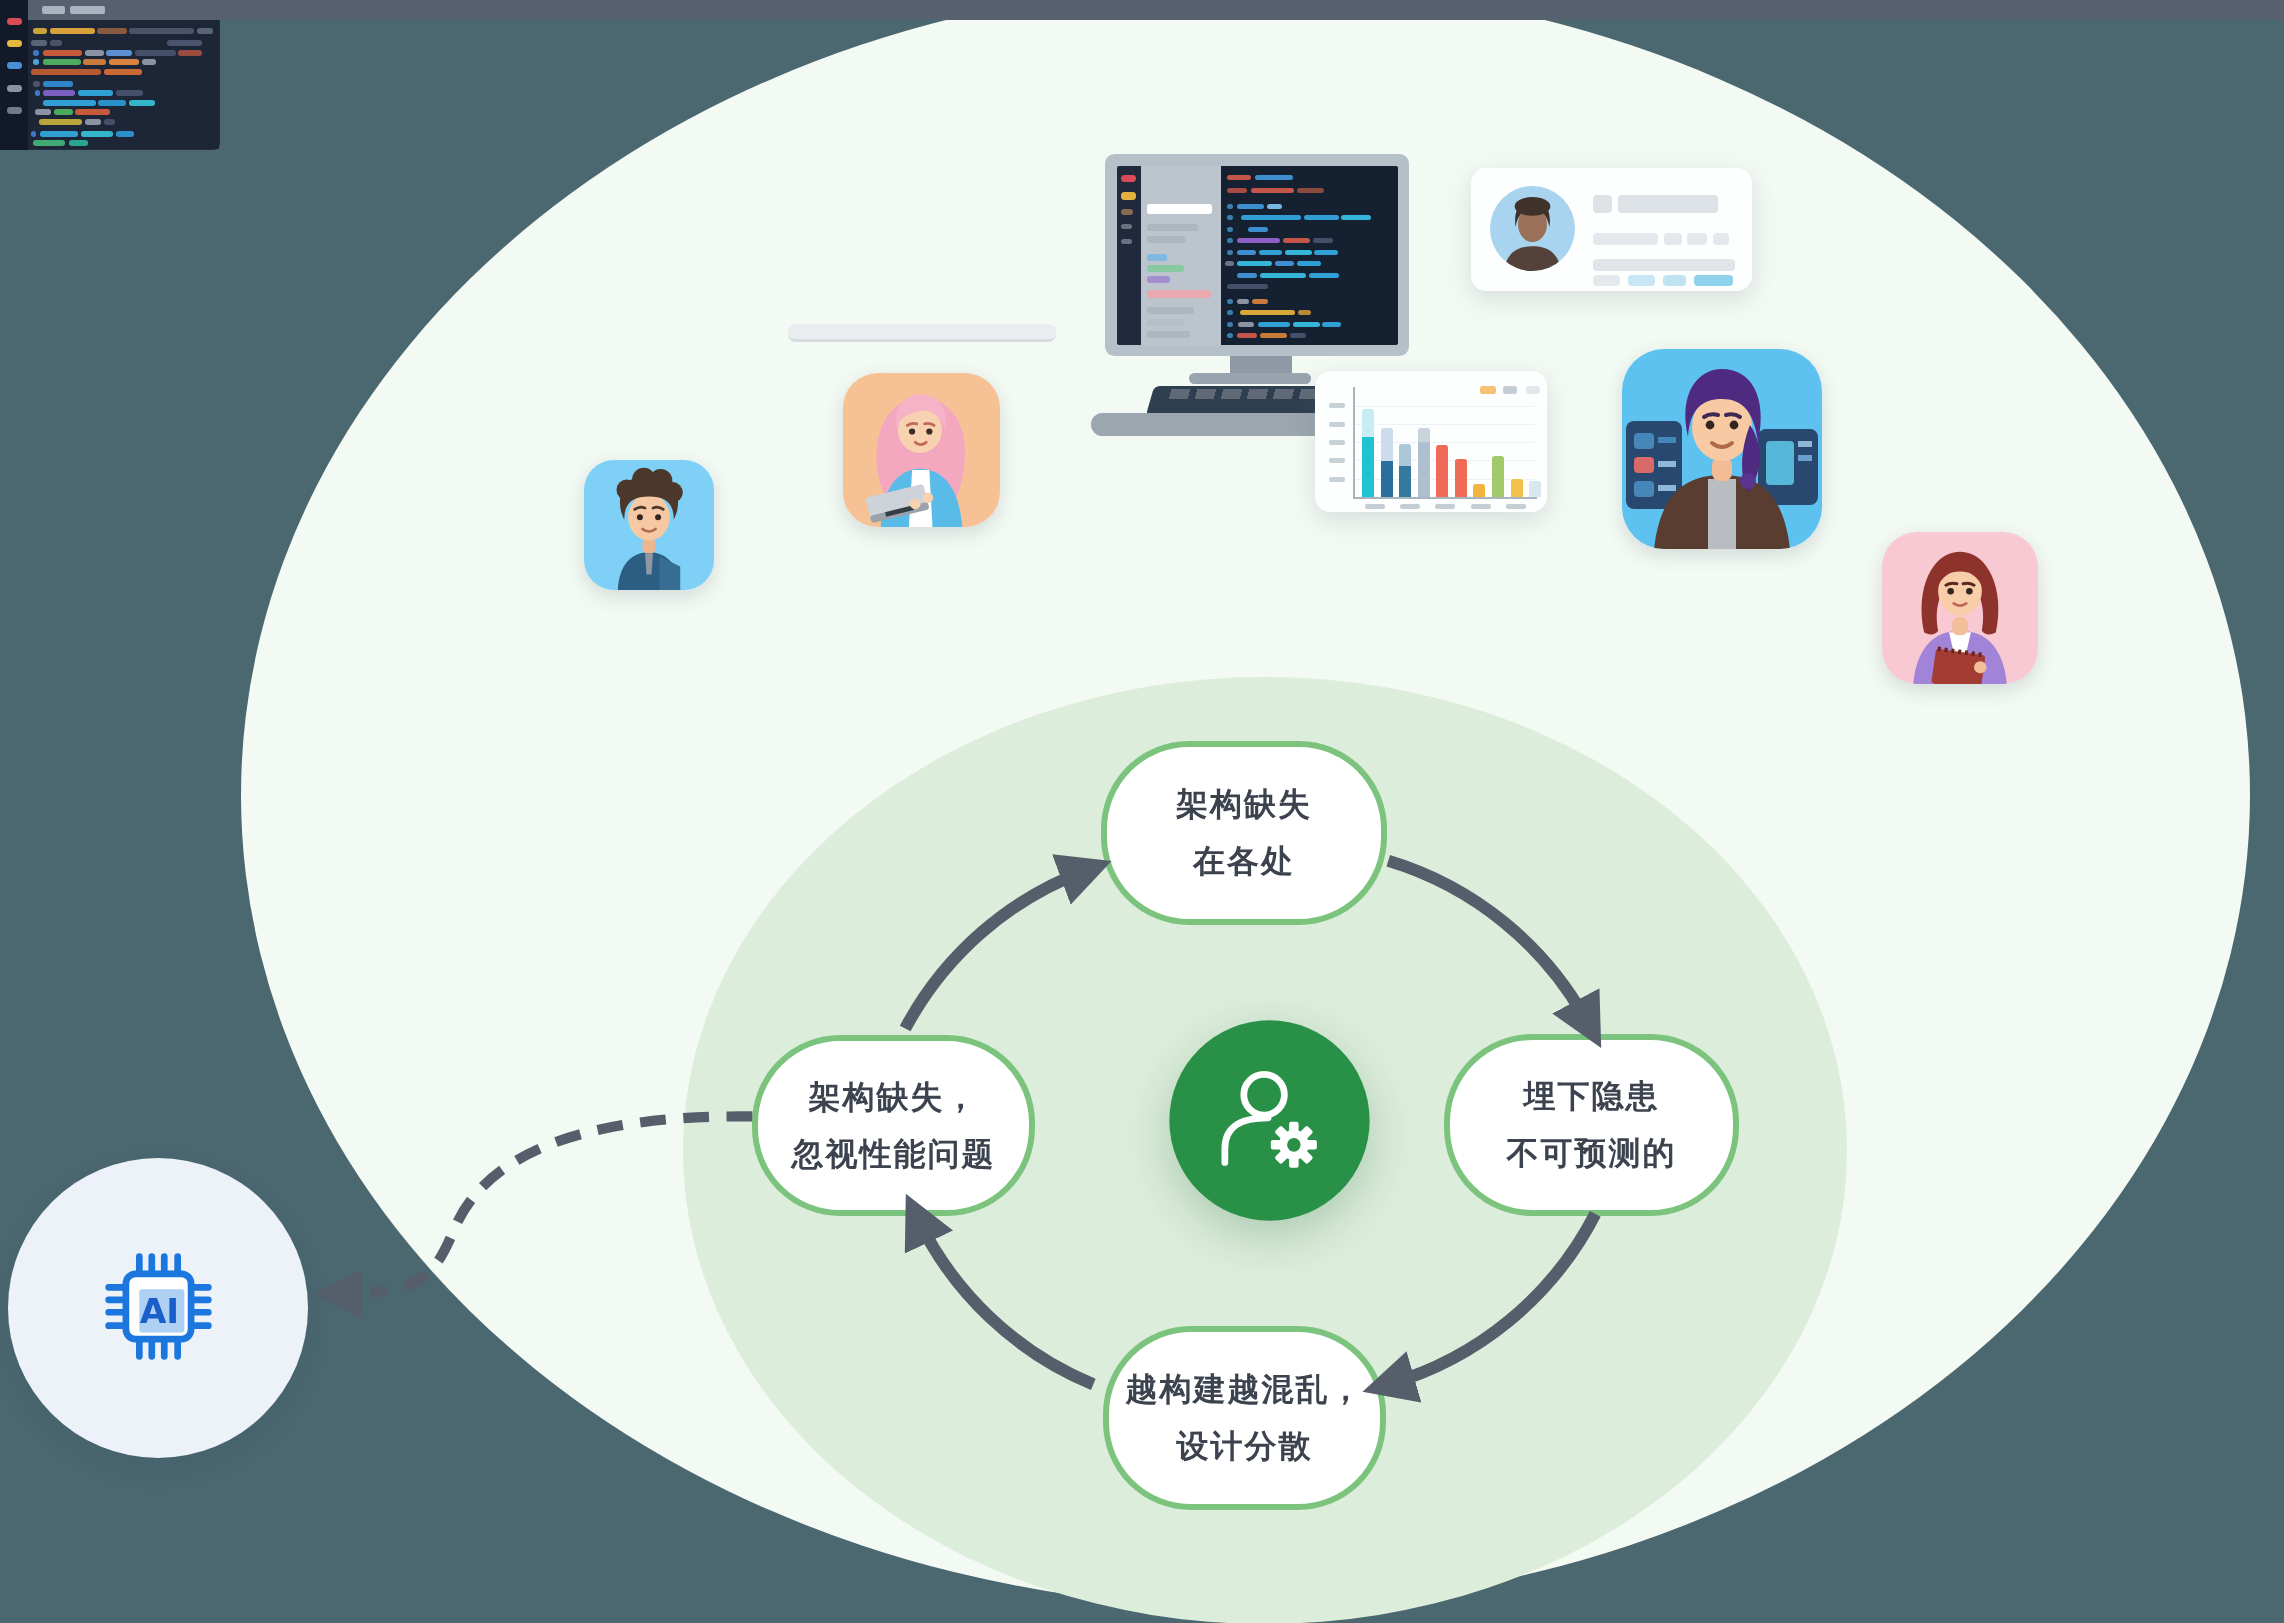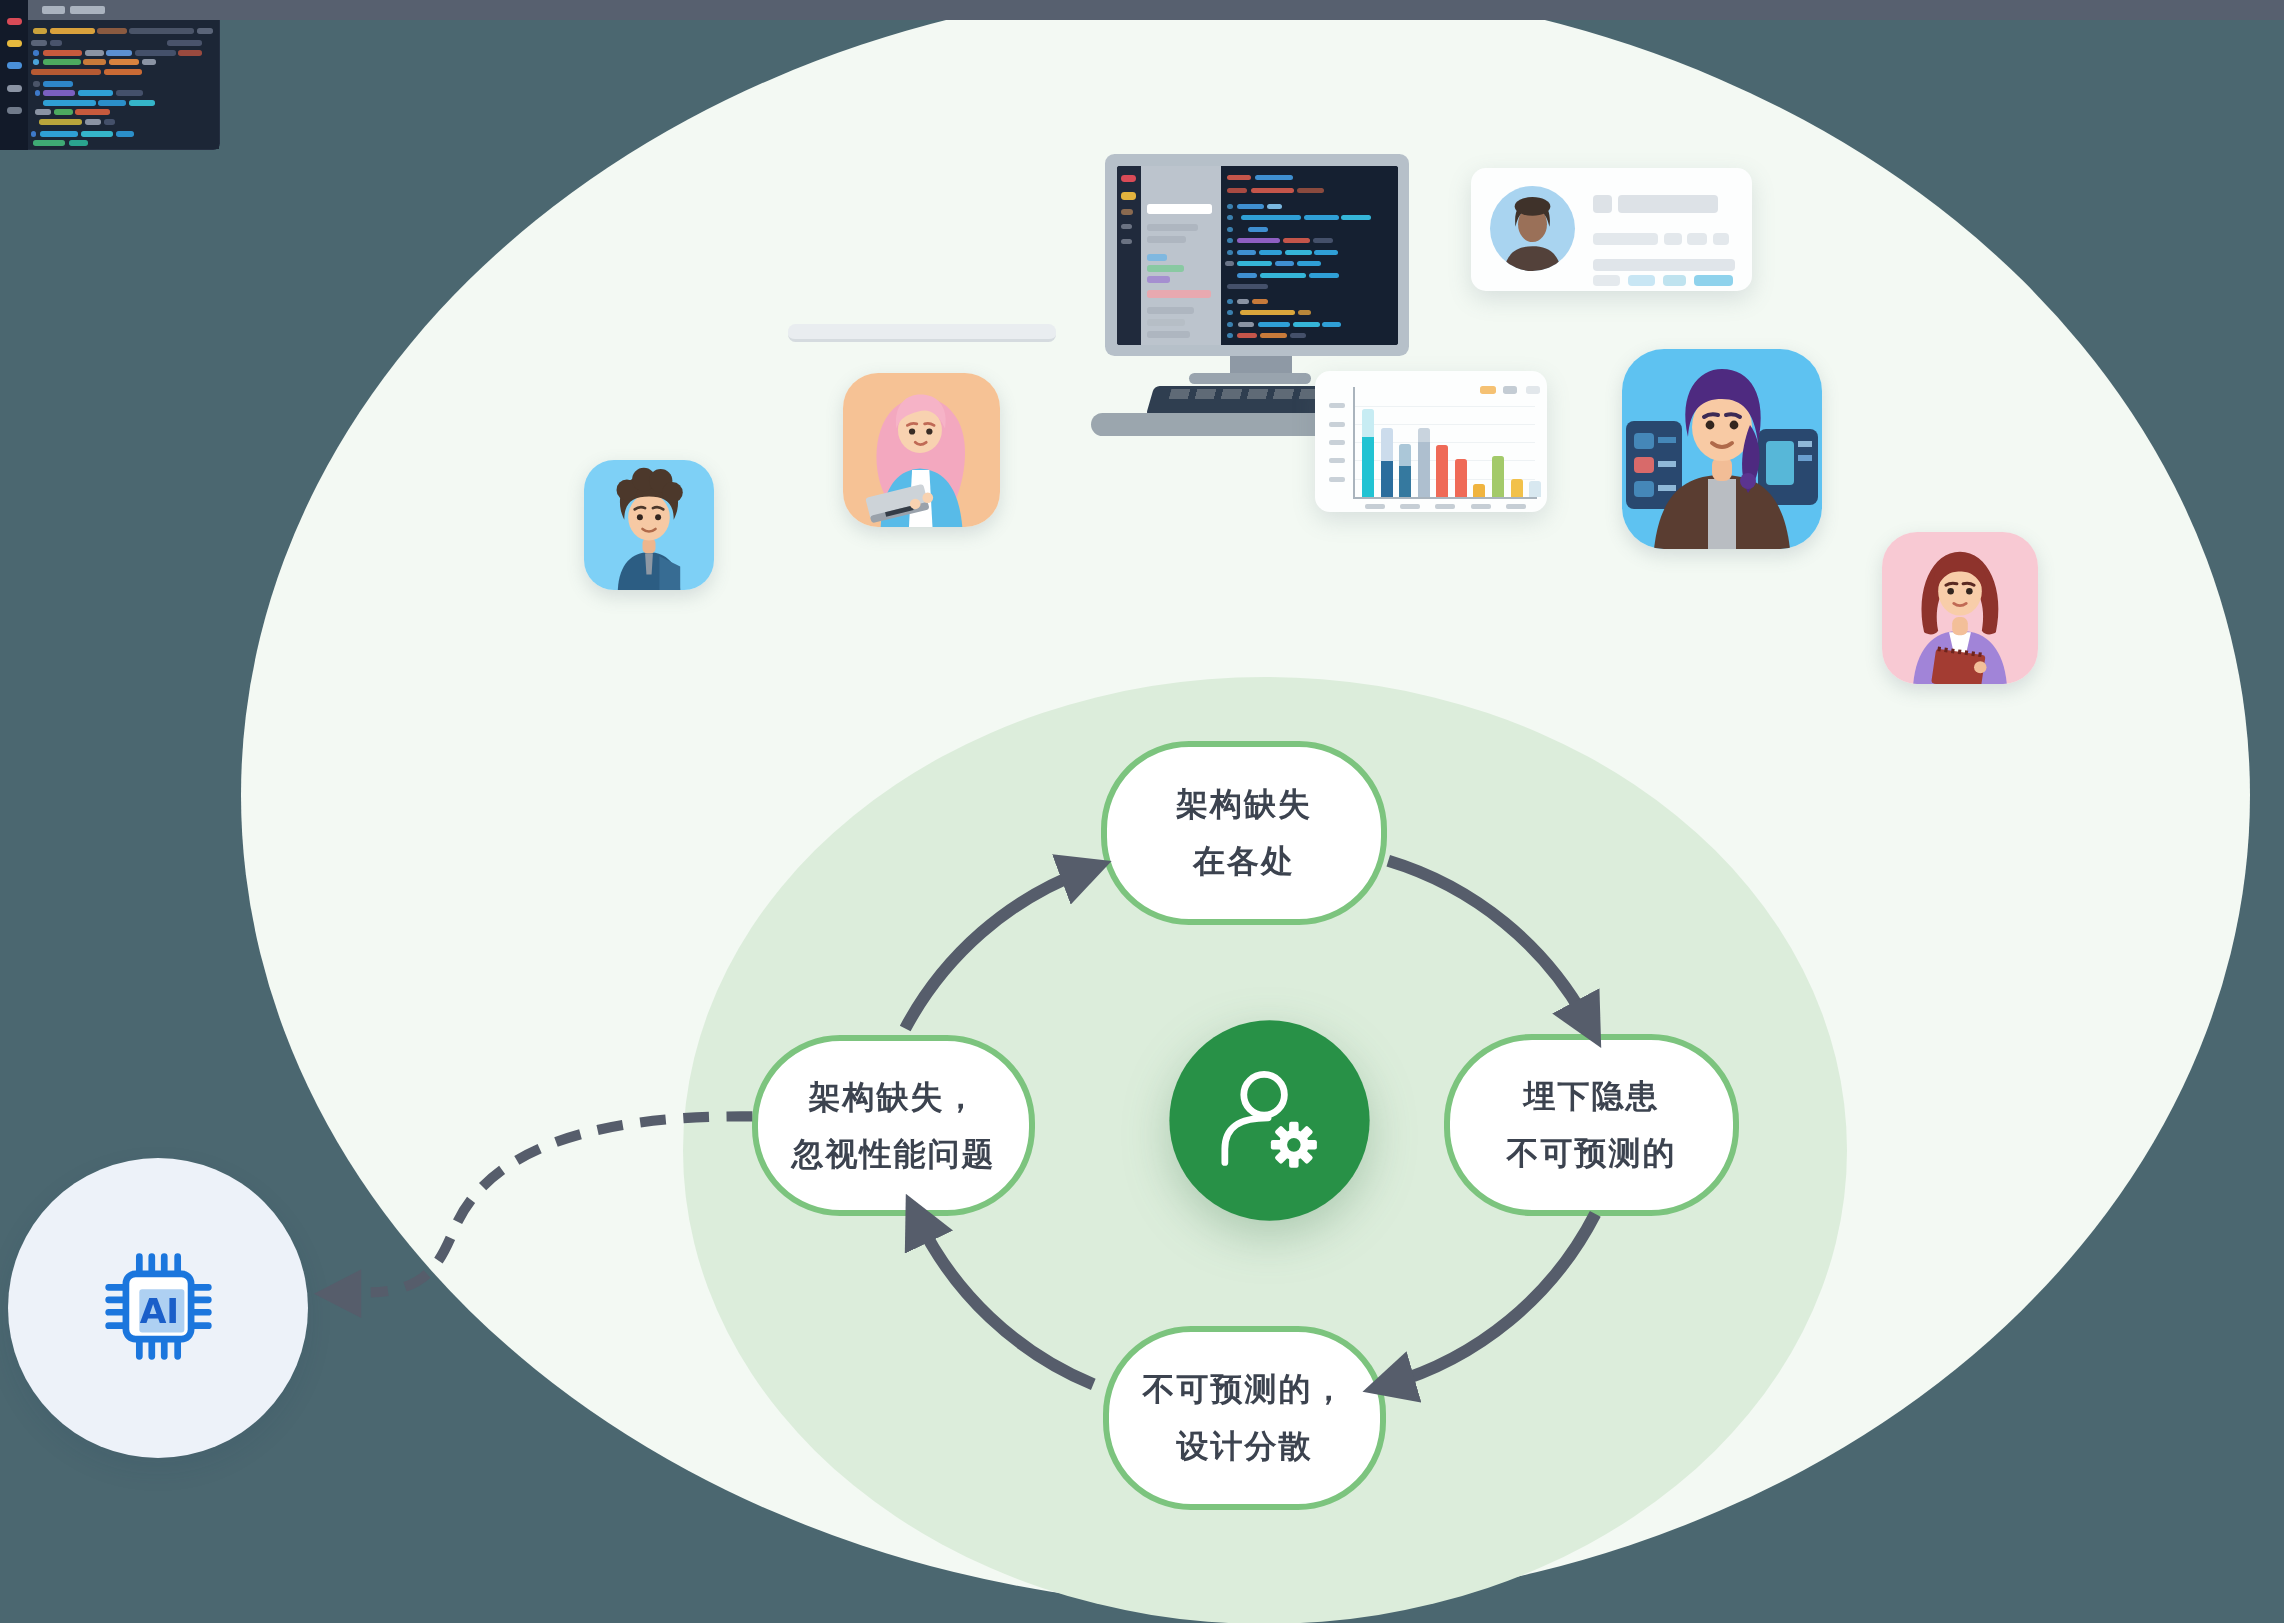--- a/index.html
+++ b/index.html
@@ -356,21 +356,21 @@
 
   <div class="bubble" style="left:1101px;top:741px;width:274px;height:172px">
     <div class="ln">架构缺失</div>
     <div class="ln">在各处</div>
   </div>
   <div class="bubble" style="left:1444px;top:1034px;width:283px;height:170px">
     <div class="ln">埋下隐患</div>
     <div class="ln">不可预测的</div>
   </div>
   <div class="bubble" style="left:1103px;top:1326px;width:271px;height:172px">
-    <div class="ln">不可预测的，</div>
+    <div class="ln">越构建越混乱，</div>
     <div class="ln">设计分散</div>
   </div>
   <div class="bubble" style="left:752px;top:1035px;width:271px;height:169px">
     <div class="ln">架构缺失，</div>
     <div class="ln">忽视性能问题</div>
   </div>
 
   <svg id="arrow-layer" class="abs" viewBox="0 0 3376 2400">
     <defs>
       <marker id="ah" viewBox="0 0 10 10" refX="5" refY="5" markerWidth="4.4" markerHeight="4.4" orient="auto">

